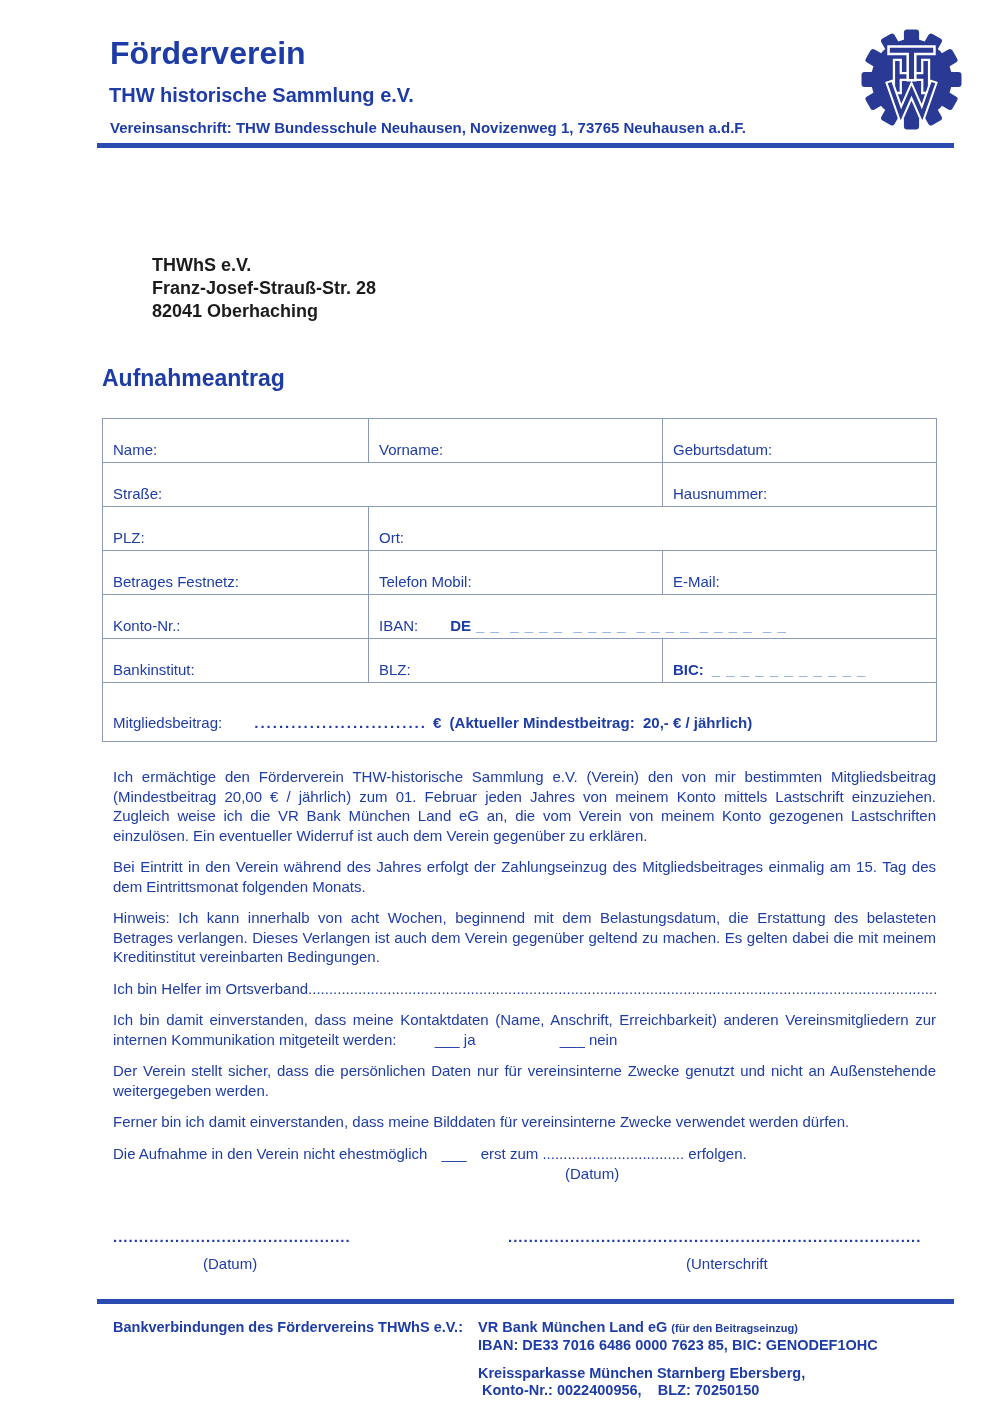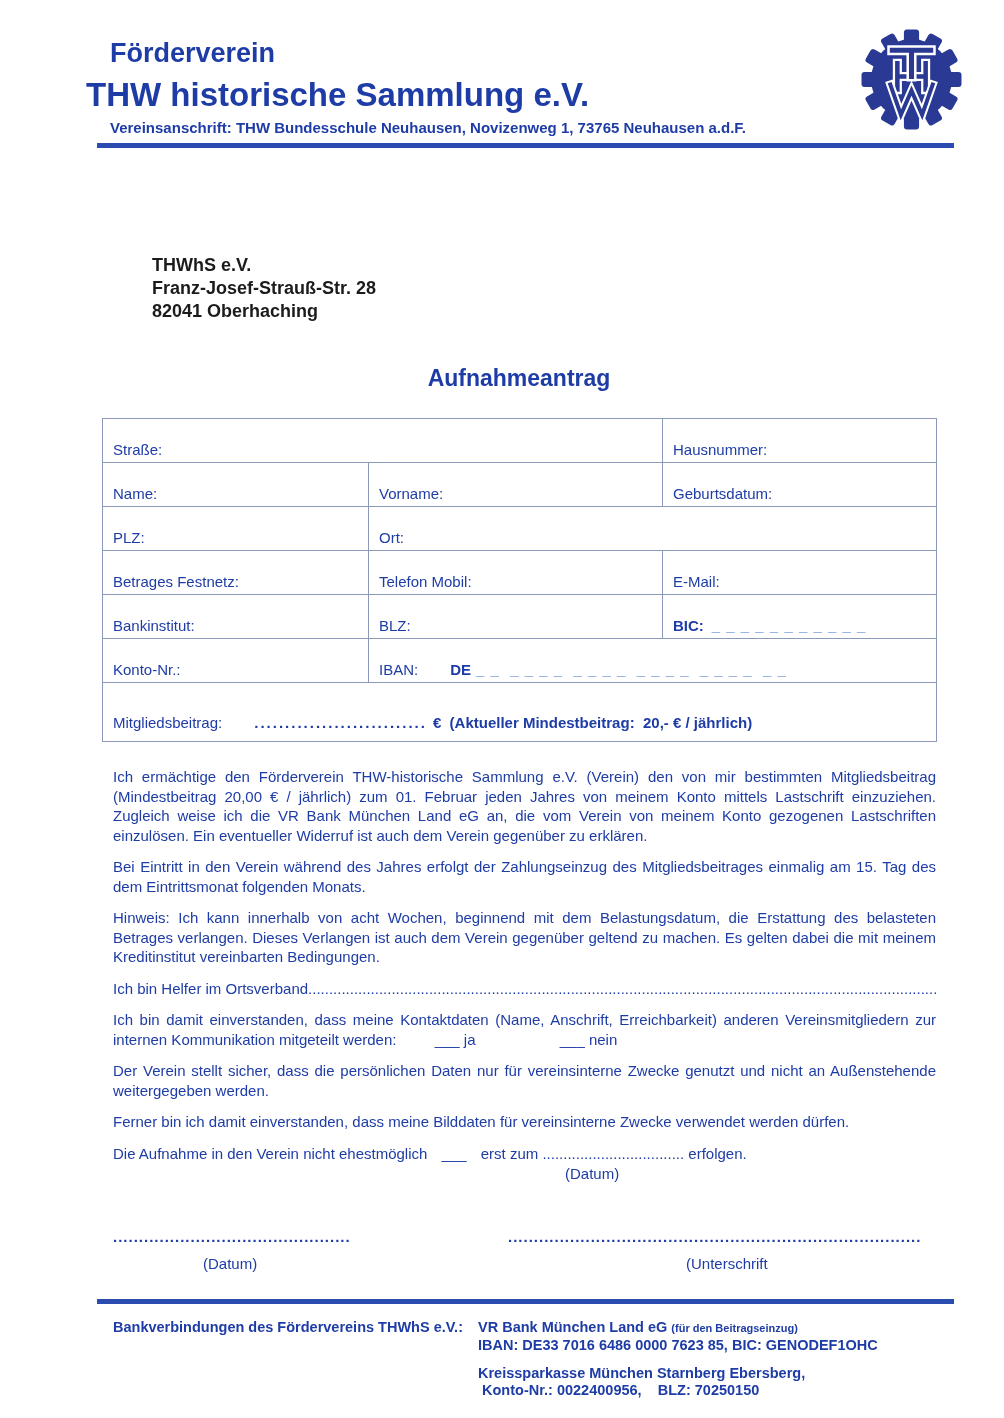--- a/index.html
+++ b/index.html
@@ -2,32 +2,32 @@
 <html lang="de"><head>
 <meta charset="utf-8">
 <style>
   html,body { margin:0; padding:0; background:#ffffff; }
   .page {
     position:relative; width:1004px; height:1418px; background:#fff;
     font-family:"Liberation Sans", sans-serif; color:#1e3ca6; overflow:hidden;
   }
 
   
-  .org-line1 { margin:36px 0 0 110px; font-size:27px; font-weight:bold; line-height:34px; }
-  .org-line2 { margin:8px 0 0 86px;  font-size:33px; font-weight:bold; line-height:34px; }
+  .org-line1 { margin:36px 0 0 110px; font-size:32px; font-weight:bold; line-height:34px; }
+  .org-line2 { margin:8px 0 0 109px;  font-size:20px; font-weight:bold; line-height:34px; }
   .addr-line { margin:7px 0 0 110px;  font-size:15px; font-weight:bold; }
   .header-rule { margin:7px 0 0 97px; width:857px; height:5px; background:#2a4cb0; }
   .logo { position:absolute; top:27px; left:861px; width:101px; height:105px; }
 
   
   .recipient { margin:106px 0 0 152px; font-size:18px; font-weight:bold;
                color:#1b1b1b; line-height:23px; }
 
   
-  .doc-title { margin:42px 0 0 102px; width:834px; text-align:center;
+  .doc-title { margin:42px 0 0 102px; width:834px; 
                font-size:23px; font-weight:bold; }
 
   
   table.form-table { margin:26px 0 0 102px; width:834px; border-collapse:collapse;
                      table-layout:fixed; }
   table.form-table td { border:1px solid #8b9ab8; vertical-align:bottom;
                         padding:0 0 4px 10px; font-size:15px; height:39px;
                         overflow:hidden; white-space:nowrap; }
   table.form-table tr.beitrag-row td { height:48px; padding-bottom:10px; }
   .b { font-weight:bold; }
@@ -117,48 +117,48 @@
   <div class="doc-title">Aufnahmeantrag</div>
 
   <table class="form-table">
     <colgroup>
         <col style="width:266px">
         <col style="width:294px">
         <col style="width:274px">
       </colgroup>
     <tbody>
         <tr>
-      <td colspan="2"><span>Straße:</span></td>
-      <td><span>Hausnummer:</span></td>
-    </tr>
-    <tr>
       <td><span>Name:</span></td>
       <td><span>Vorname:</span></td>
       <td><span>Geburtsdatum:</span></td>
     </tr>
     <tr>
+      <td colspan="2"><span>Straße:</span></td>
+      <td><span>Hausnummer:</span></td>
+    </tr>
+    <tr>
       <td><span>PLZ:</span></td>
       <td colspan="2"><span>Ort:</span></td>
     </tr>
     <tr>
       <td><span>Betrages Festnetz:</span></td>
       <td><span>Telefon Mobil:</span></td>
       <td><span>E-Mail:</span></td>
+    </tr>
+    <tr>
+      <td><span>Konto-Nr.:</span></td>
+      <td colspan="2">
+        <span>IBAN:</span><span class="b gap-iban">DE</span><span class="dash gap-xs">_ _&nbsp;&nbsp;_ _ _ _&nbsp;&nbsp;_ _ _ _&nbsp;&nbsp;_ _ _ _&nbsp;&nbsp;_ _ _ _&nbsp;&nbsp;_ _</span>
+      </td>
     </tr>
     <tr>
       <td><span>Bankinstitut:</span></td>
       <td><span>BLZ:</span></td>
       <td>
         <span class="b">BIC:</span><span class="dash gap-bic">_ _ _ _ _ _ _ _ _ _ _</span>
-      </td>
-    </tr>
-    <tr>
-      <td><span>Konto-Nr.:</span></td>
-      <td colspan="2">
-        <span>IBAN:</span><span class="b gap-iban">DE</span><span class="dash gap-xs">_ _&nbsp;&nbsp;_ _ _ _&nbsp;&nbsp;_ _ _ _&nbsp;&nbsp;_ _ _ _&nbsp;&nbsp;_ _ _ _&nbsp;&nbsp;_ _</span>
       </td>
     </tr>
     <tr class="beitrag-row">
       <td colspan="3">
         <span>Mitgliedsbeitrag:</span><span class="beitrag-dots">............................</span><span class="b">€&nbsp; (Aktueller Mindestbeitrag:&nbsp; 20,- € / jährlich)</span>
       </td>
     </tr>
   </tbody>
     </table>
 

